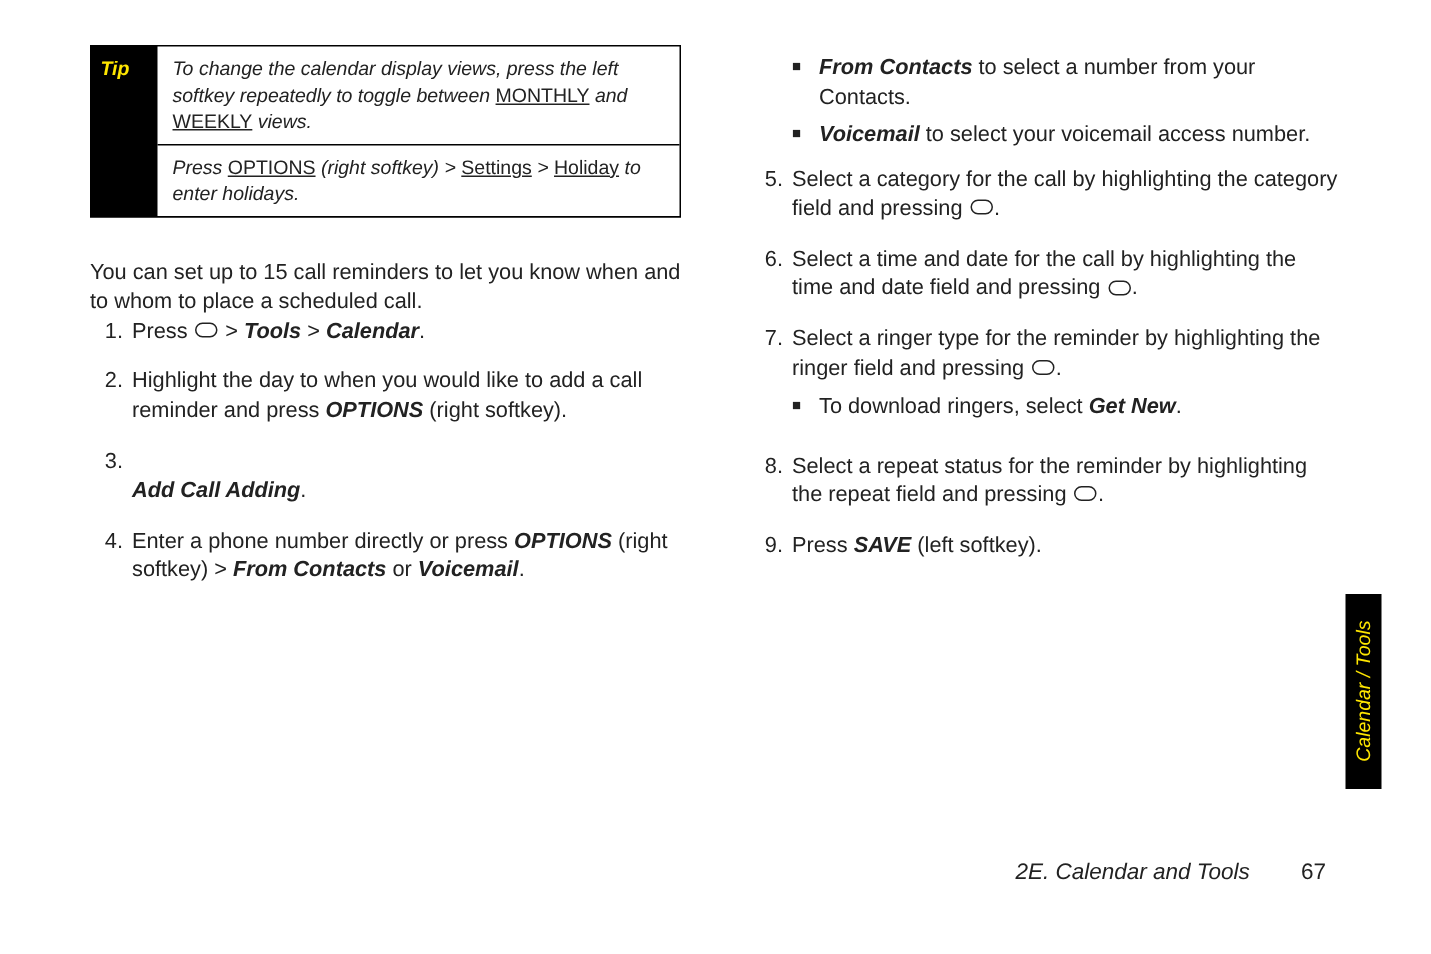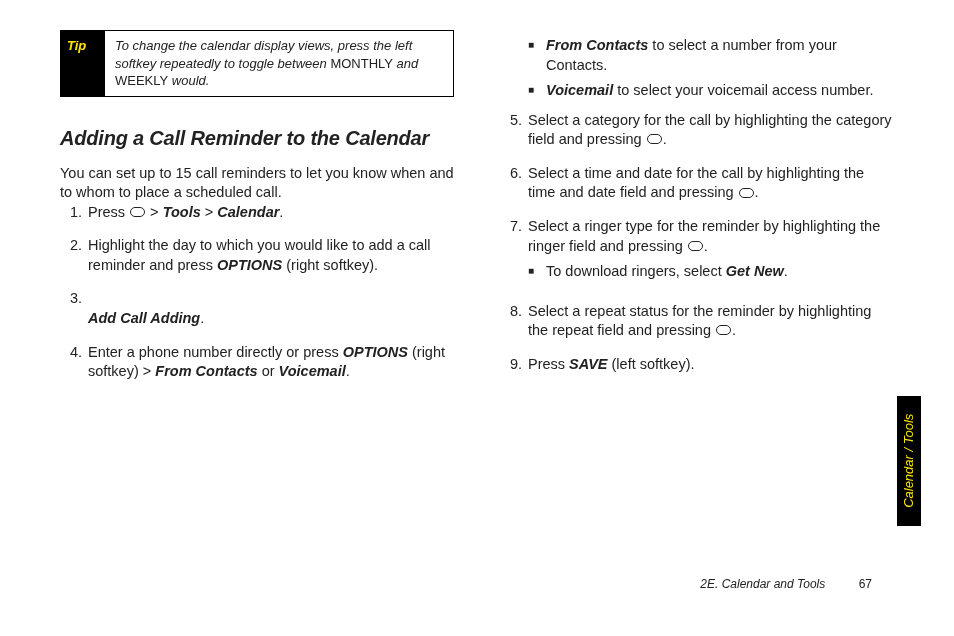--- a/index.html
+++ b/index.html
@@ -51,21 +51,21 @@
     }
     .tipcell {
       background: #fff;
       padding: 6px 10px;
       border-top: 1px solid #000;
       font-style: italic;
       font-size: 13px;
       line-height: 1.35;
     }
     .tipcell:first-child { border-top: none; }
-    .tipcell .norm { font-style: normal; }
+    .tipcell .norm { font-style: normal; text-decoration: underline; }
     
     .section-h {
       font-style: italic;
       font-weight: 600;
       font-size: 20px;
       margin-bottom: 12px;
       letter-spacing: -0.2px;
     }
     .intro {
       font-size: 14.5px;
@@ -129,61 +129,63 @@
       justify-content: center;
     }
     .sidetab span {
       transform: rotate(-90deg);
       white-space: nowrap;
     }
     
     .footer {
       position: absolute;
       bottom: 44px;
-      right: 82px;
-      font-style: italic;
-      font-size: 12px;
+      right: 70px;
+      font-style: italic;
+      font-size: 15px;
     }
     .pagenum {
       font-style: normal;
       margin-left: 30px;
     }
   </style>
 </head>
 <body>
 
 <div class="page">
 
   <div class="col">
 
     <div class="tipbox">
       <div class="tiprow">
         <div class="tiplabel">Tip</div>
         <div class="tipcells">
           <div class="tipcell">
-            <span>To change the calendar display views, press the left softkey repeatedly to toggle between </span><span class="norm">MONTHLY</span><span> and </span><span class="norm">WEEKLY</span><span> would.</span>
+            <span>To change the calendar display views, press the left softkey repeatedly to toggle between </span><span class="norm">MONTHLY</span><span> and </span><span class="norm">WEEKLY</span><span> views.</span>
+          </div>
+          <div class="tipcell">
+            <span>Press </span><span class="norm">OPTIONS</span><span> (right softkey) &gt; </span><span class="norm">Settings</span><span> &gt; </span><span class="norm">Holiday</span><span> to enter holidays.</span>
           </div>
         </div>
       </div>
     </div>
 
-    <h2 class="section-h">Adding a Call Reminder to the Calendar</h2>
     <p class="intro">You can set up to 15 call reminders to let you know when and to whom to place a scheduled call.</p>
 
     <ol class="steps">
       <li>
         <span class="num">1.</span>
         <span class="body">
           <span>Press </span><span class="keypill"></span><span> &gt; </span><span class="ital-bold">Tools</span><span> &gt; </span><span class="ital-bold">Calendar</span><span>.</span>
         </span>
       </li>
       <li>
         <span class="num">2.</span>
         <span class="body">
-          <span>Highlight the day to which you would like to add a call reminder and press </span><span class="ital-bold">OPTIONS</span><span> (right softkey).</span>
+          <span>Highlight the day to when you would like to add a call reminder and press </span><span class="ital-bold">OPTIONS</span><span> (right softkey).</span>
         </span>
       </li>
       <li>
         <span class="num">3.</span>
         <span class="body">
           <br><span class="ital-bold">Add Call Adding</span><span>.</span>
         </span>
       </li>
       <li>
         <span class="num">4.</span>

